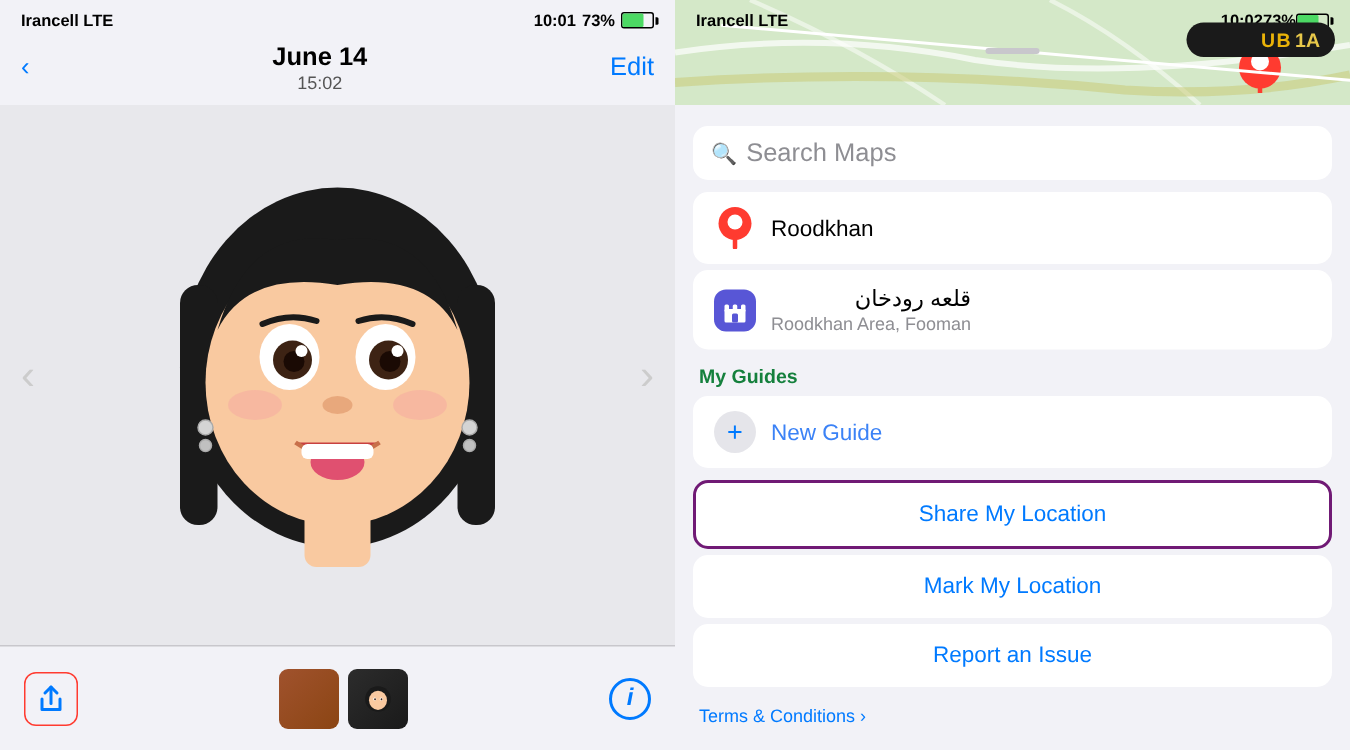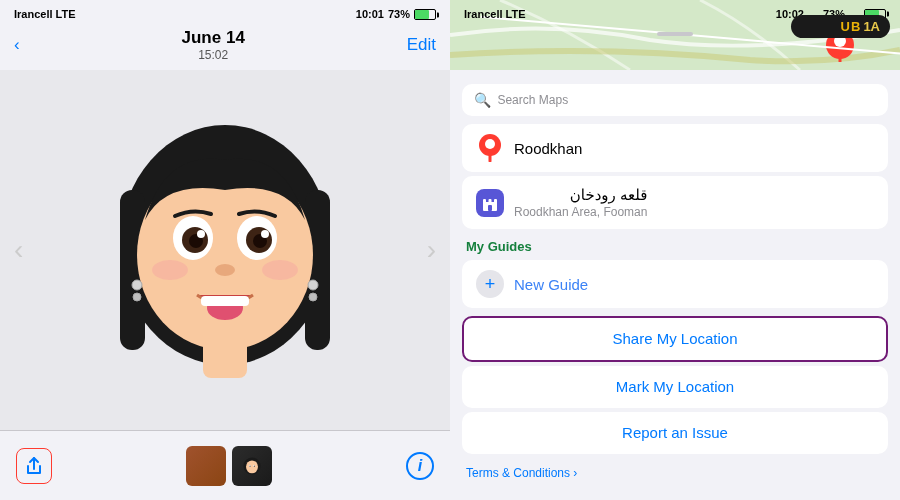--- a/index.html
+++ b/index.html
@@ -29,21 +29,21 @@
       padding: 8px 14px 4px;
       background: #f2f2f7;
     }
     .status-left-info {
       font-size: 11px;
       font-weight: 600;
       color: #000;
     }
     .status-right-info {
       display: flex;
-      align-items: flex-end;
+      align-items: flex-start;
       gap: 4px;
       font-size: 11px;
       font-weight: 600;
       color: #000;
     }
     .battery-icon {
       width: 22px;
       height: 11px;
       border: 1.5px solid #000;
       border-radius: 2px;
@@ -230,21 +230,21 @@
       z-index: 5;
     }
     .status-left-r {
       font-size: 11px;
       font-weight: 600;
       color: #000;
     }
     .status-right-r {
       display: flex;
       align-items: center;
-      gap: 19px;
+      gap: 0;
       font-size: 11px;
       font-weight: 600;
       color: #000;
     }
 
     .sheet-handle {
       width: 36px;
       height: 4px;
       background: #c8c7cc;
       border-radius: 2px;
@@ -263,21 +263,21 @@
       gap: 6px;
       position: relative;
       z-index: 5;
     }
     .search-icon-r {
       color: #8e8e93;
       font-size: 14px;
     }
     .search-text {
       color: #8e8e93;
-      font-size: 12px;
+      font-size: 17px;
     }
 
     .list-container {
       padding: 0 12px;
       display: flex;
       flex-direction: column;
       gap: 2px;
       flex: 1;
       overflow: hidden;
     }

